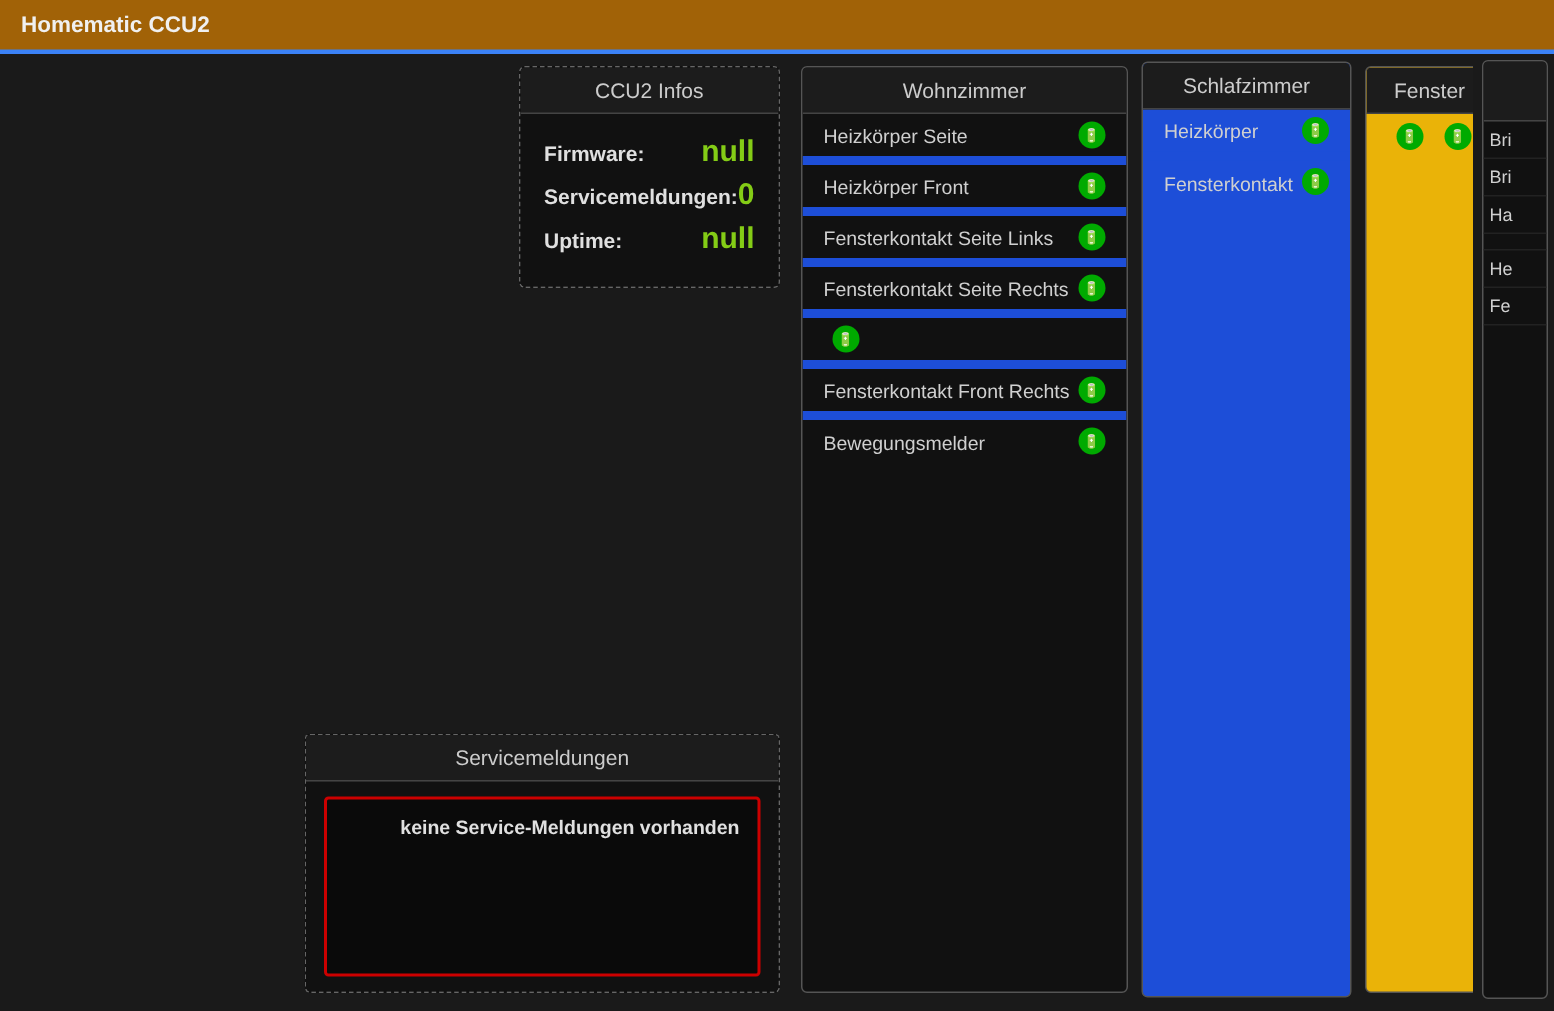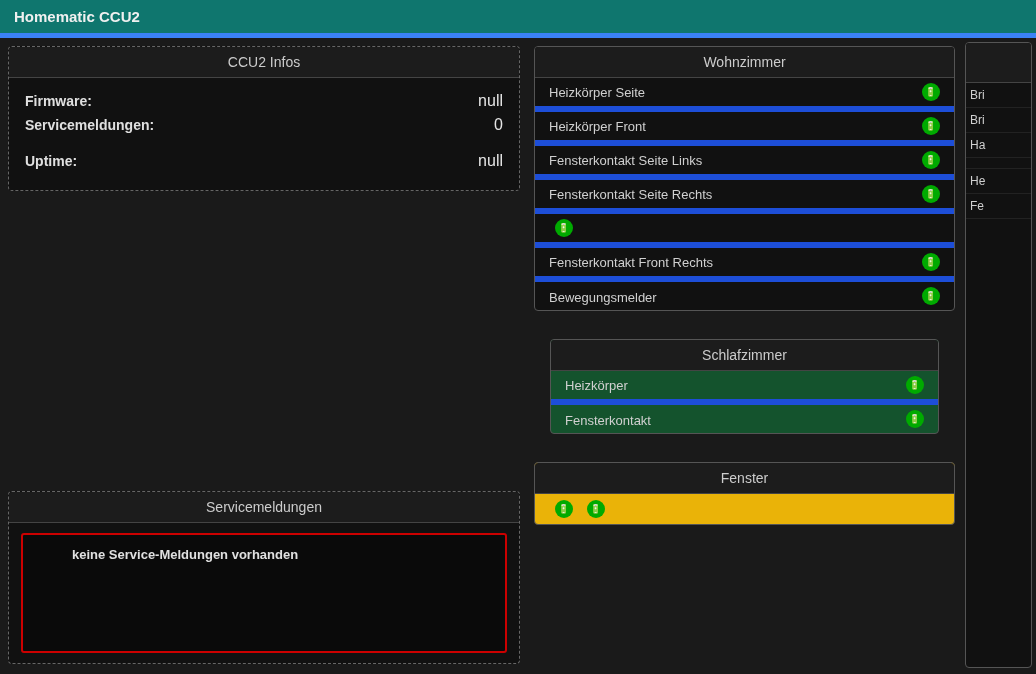--- a/index.html
+++ b/index.html
@@ -7,22 +7,22 @@
       background: #1a1a1a;
       font-family: Arial, sans-serif;
       color: #e0e0e0;
       width: 1036px;
       min-height: 674px;
       overflow: hidden;
     }
 
     
     .title-bar {
-      background: #0f766e;
-      border-bottom: 5px solid #3b82f6;
+      background: #a16207;
+      border-bottom: 3px solid #3b82f6;
       padding: 8px 14px;
       display: flex;
       align-items: center;
     }
     .title-bar-text {
       font-size: 15px;
       font-weight: bold;
       color: #f0f0f0;
     }
 
@@ -56,33 +56,33 @@
     }
 
     .ccu-row {
       display: flex;
       justify-content: space-between;
       align-items: baseline;
       margin-bottom: 6px;
     }
 
     .ccu-row.spacer {
-      margin-bottom: 18px;
+      margin-bottom: 6px;
     }
 
     .ccu-label {
       font-weight: bold;
       font-size: 14px;
       color: #e0e0e0;
     }
 
     .ccu-value {
-      font-weight: normal;
-      font-size: 16px;
-      color: #e5e5e5;
+      font-weight: bold;
+      font-size: 20px;
+      color: #84cc16;
     }
 
     .service-body {
       padding: 10px 12px;
     }
 
     .service-box {
       border: 2px solid #cc0000;
       border-radius: 3px;
       padding: 10px 12px;
@@ -103,22 +103,22 @@
       border-radius: 4px;
       background: #111;
       margin: 4px;
       flex: 0 0 auto;
     }
 
     
     .schlafzimmer-panel {
       border: 1px solid #555;
       border-radius: 4px;
-      background: #14532d;
-      margin: 20px;
+      background: #1d4ed8;
+      margin: 1px;
       flex: 0 0 auto;
     }
 
     
     .fenster-panel {
       border: 1px solid #555;
       border-radius: 4px;
       background: #eab308;
       margin: 4px;
       flex: 0 0 auto;
@@ -179,21 +179,21 @@
   </style>
 </head>
 <body>
 
 <div class="title-bar">
   <span class="title-bar-text">Homematic CCU2</span>
 </div>
 
 <div style="display: flex; height: 634px; padding: 4px; gap: 6px; position: relative;">
 
-  <div style="width: 520px; display: flex; flex-direction: column; gap: 4px; flex-shrink: 0;">
+  <div style="width: 520px; display: flex; flex-direction: column; gap: 4px; flex-shrink: 0; align-items: flex-end;">
 
     <div class="panel ccu-infos" style="flex: 0 0 auto;">
       <div class="panel-title">CCU2 Infos</div>
       <div class="ccu-body">
 
         <div class="ccu-row">
           <span class="ccu-label">Firmware:</span>
           <span class="ccu-value">null</span>
         </div>
 
@@ -216,21 +216,21 @@
       <div class="panel-title">Servicemeldungen</div>
       <div class="service-body">
         <div class="service-box">
           <span class="service-text">keine Service-Meldungen vorhanden</span>
         </div>
       </div>
     </div>
 
   </div>
 
-  <div style="flex: 1; display: flex; flex-direction: column; gap: 4px; overflow: hidden;">
+  <div style="flex: 1; display: flex; gap: 4px; overflow: hidden;">
 
     <div class="panel wohnzimmer-panel" style="flex: 0 0 auto;">
       <div class="panel-title">Wohnzimmer</div>
 
       <div id="wohnzimmer-devices">
           <div class="device-row">
       <span class="device-name">Heizkörper Seite</span>
       <span class="bat-dot">
         <span style="font-size:9px;color:#fff;">🔋</span>
       </span>
@@ -298,21 +298,21 @@
             <span class="bat-icon">🔋</span>
           </div>
         <div class="bat-dot">
             <span class="bat-icon">🔋</span>
           </div>
       </div>
     </div>
 
   </div>
 
-  <div style="width: 67px; display: flex; flex-direction: column; background: #111; border: 1px solid #555; border-radius: 4px; overflow: hidden; flex-shrink: 0;">
+  <div style="width: 44px; display: flex; flex-direction: column; background: #111; border: 1px solid #555; border-radius: 4px; overflow: hidden; flex-shrink: 0;">
     <div style="height: 40px; background: #1c1c1c; border-bottom: 1px solid #444;"></div>
     <div id="far-right-items">
         <div class="far-right-item">Bri</div>
         <div class="far-right-item">Bri</div>
         <div class="far-right-item">Ha</div>
         <div class="far-right-item"></div>
         <div class="far-right-item">He</div>
         <div class="far-right-item">Fe</div>
       </div>
   </div>

